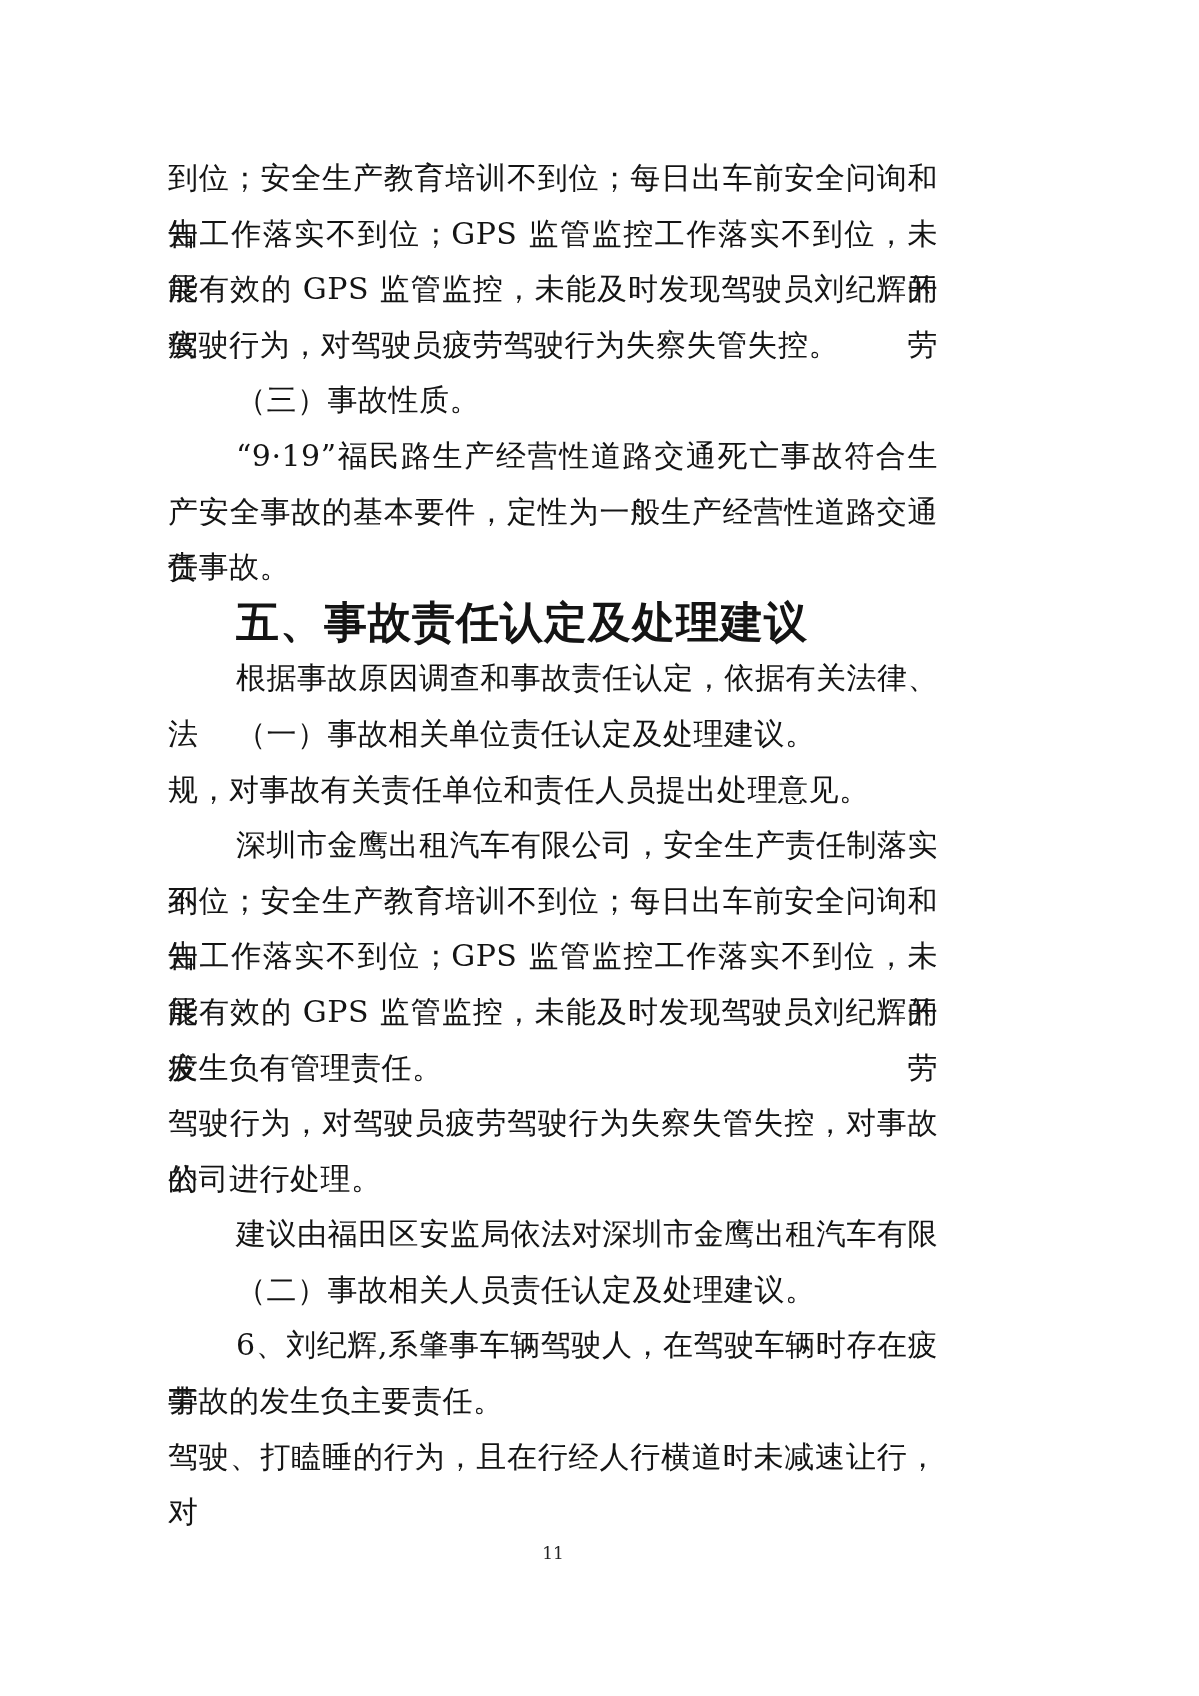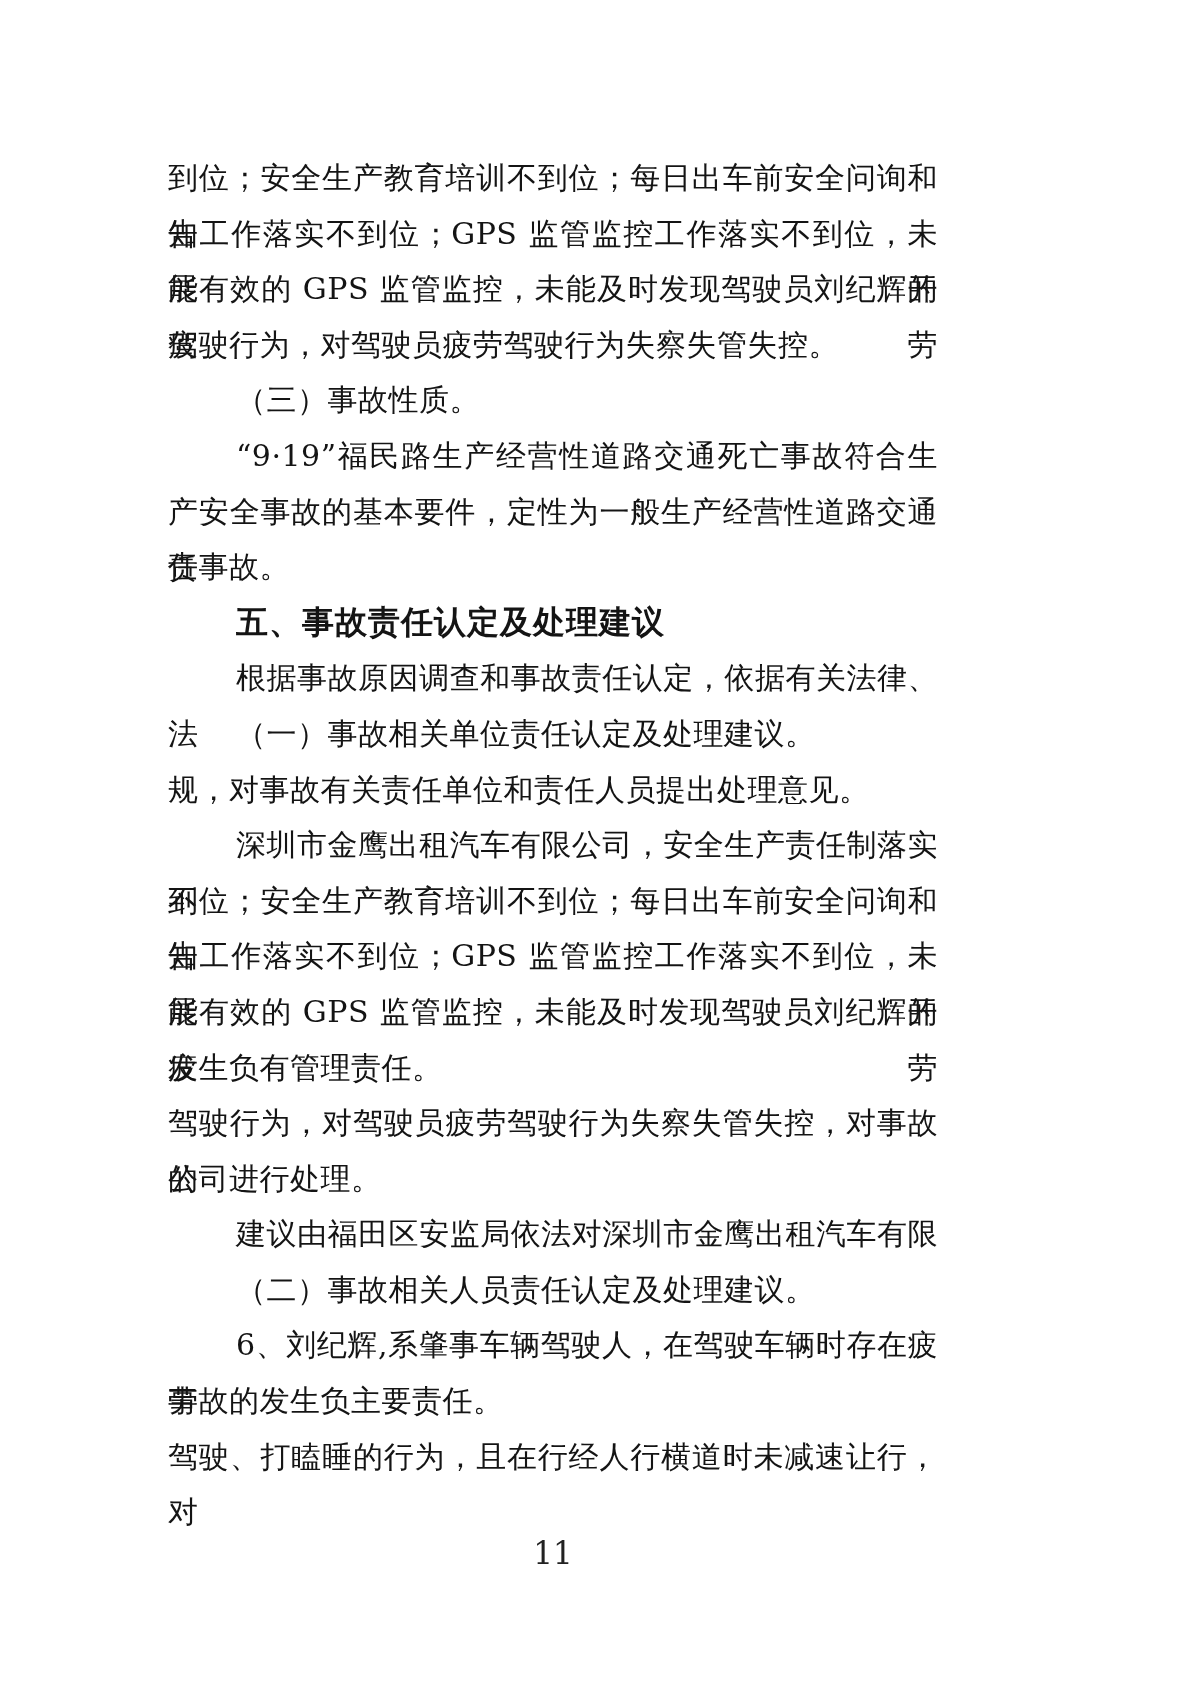--- a/index.html
+++ b/index.html
@@ -32,30 +32,30 @@
   .line.fill {
     text-align: justify;
     text-align-last: justify;
   }
   .line.indent {
     text-indent: 68px;
   }
   .line.heading {
     font-family: "DejaVu Sans", sans-serif;
     font-weight: 700;
-    font-size: 32px;
+    font-size: 43px;
     letter-spacing: 1px;
   }
   .page-number {
     position: absolute;
     left: 168px;
     top: 1537px;
     width: 770px;
     text-align: center;
-    font-size: 31px;
+    font-size: 17px;
     line-height: 32px;
     font-family: "DejaVu Serif", serif;
     color: #222222;
   }
 </style>
 </head>
 <body>
 
 <div class="page">
   <div class="text-block" id="lines-container">

